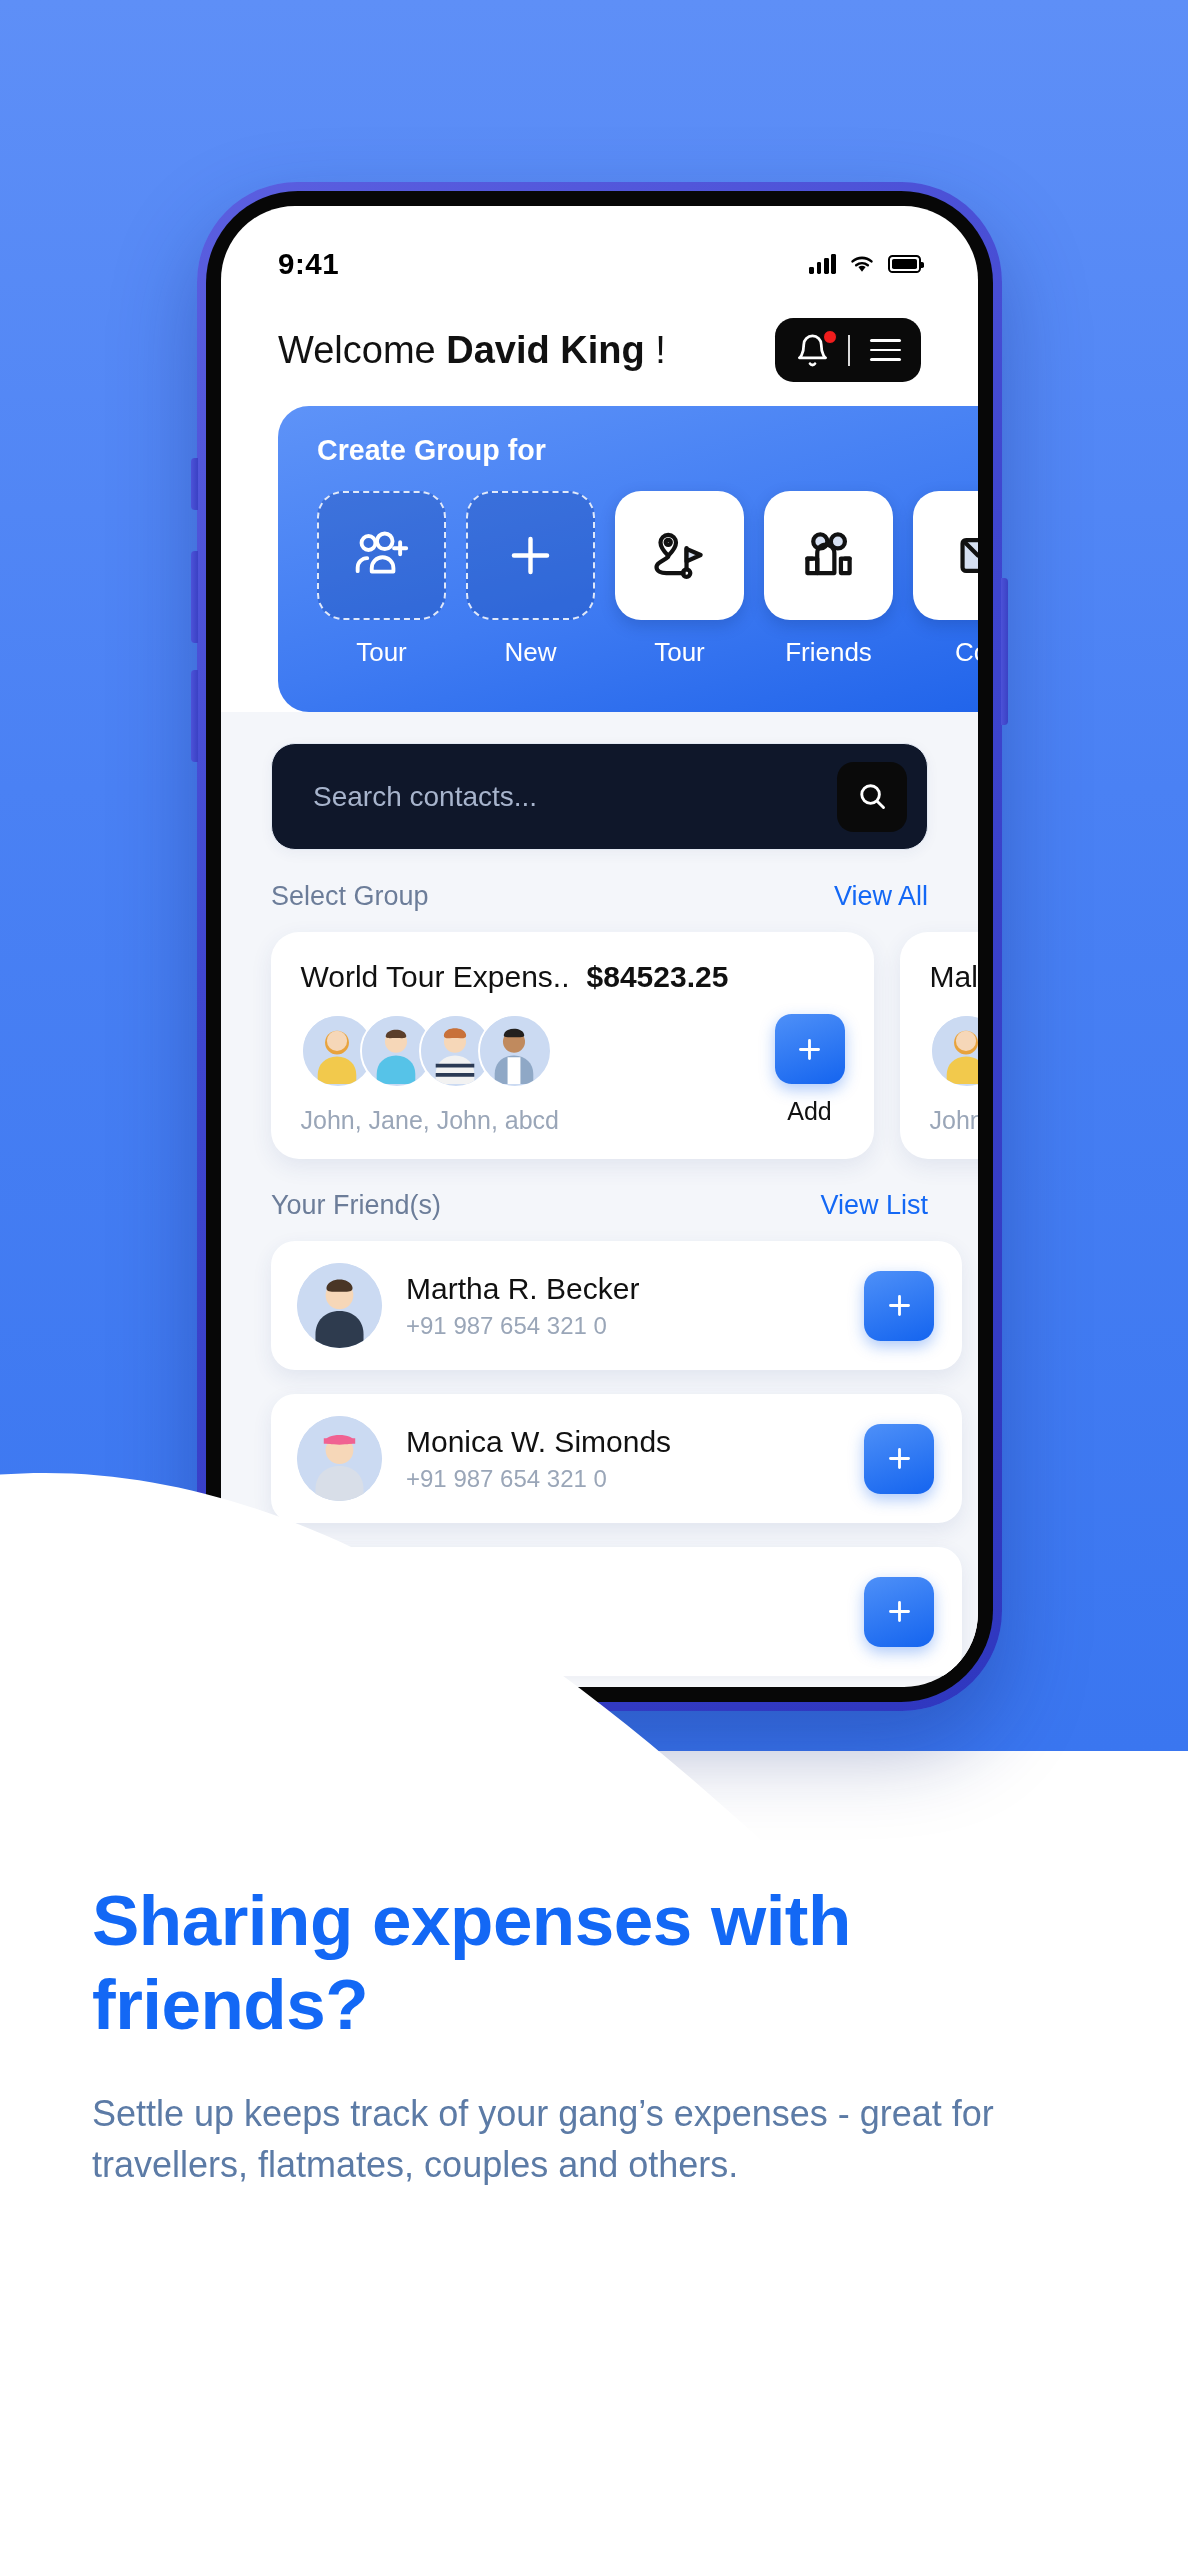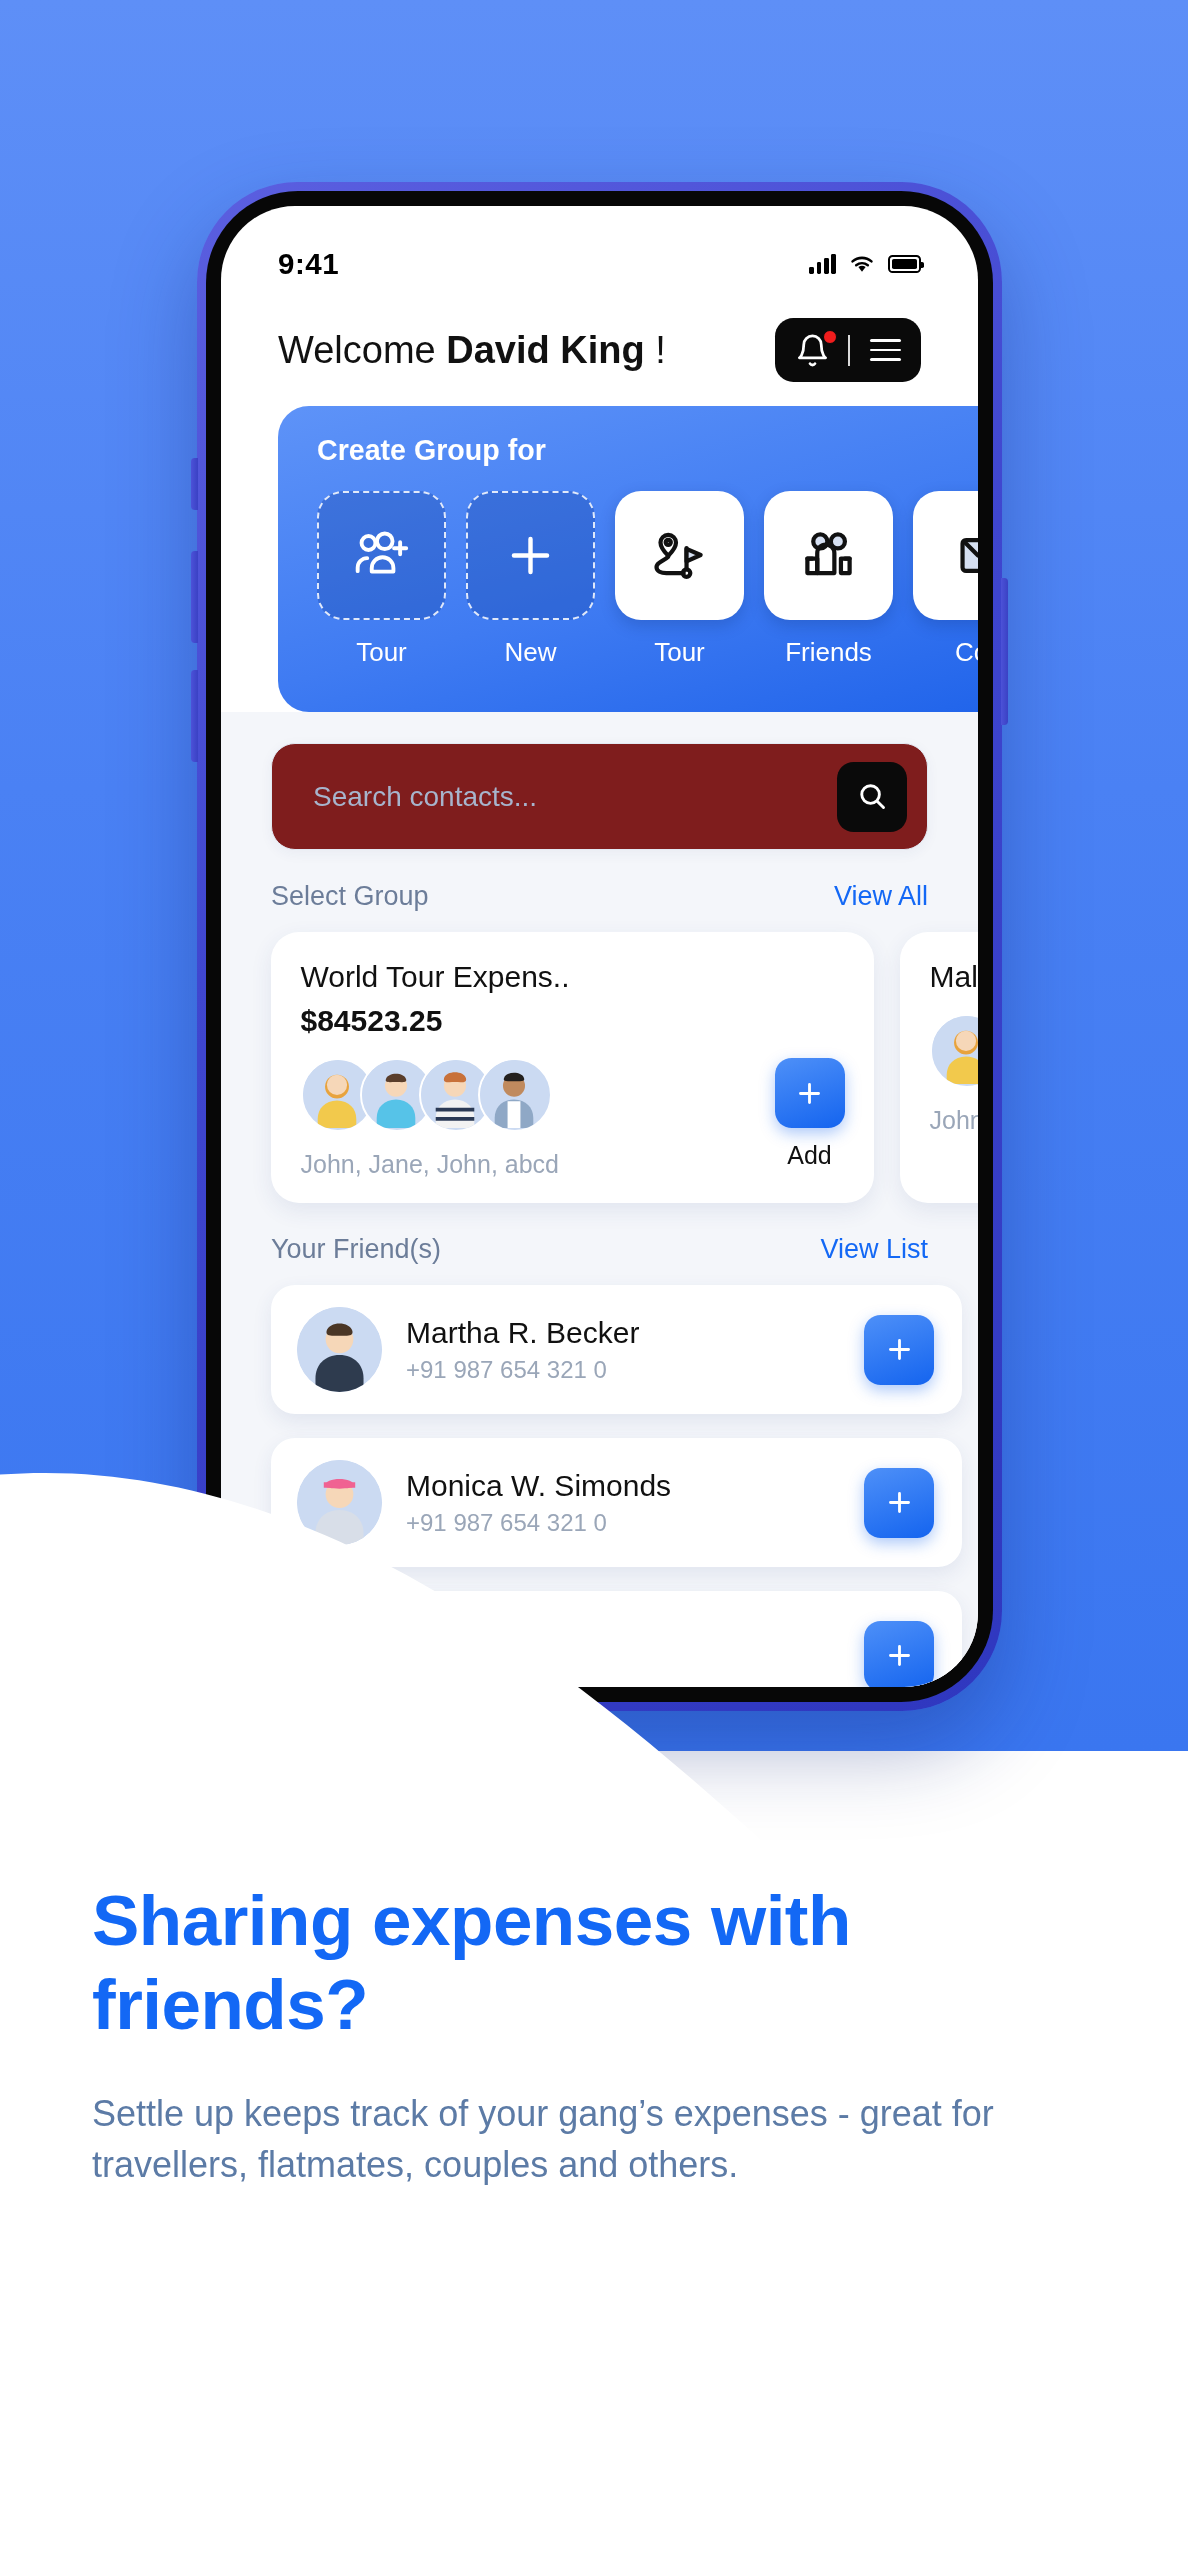--- a/index.html
+++ b/index.html
@@ -128,21 +128,21 @@
   .tile-label { color:#fff; font-size:26px; margin-top:16.6px; white-space:nowrap; }
 
   
   .content {
     background:#F4F6FA;
     padding:0 0 0 0;
     flex:1;
   }
   .search-wrap { padding:31px 50px 0 50px; }
   .search-box {
-    background:#7f1d1d; border:1.8px solid #E3E9F3; border-radius:24px;
+    background:#0f172a; border:1.8px solid #E3E9F3; border-radius:24px;
     height:107px; display:flex; align-items:center; padding:0 20px 0 41px;
     box-shadow:0 3.7px 13px rgba(30,60,120,.05);
   }
   .search-ph { flex:1; font-size:28px; color:#A7B4CC; }
   .search-btn {
     width:70px; height:70px; background:#0a0a0a; border-radius:16.6px;
     display:flex; align-items:center; justify-content:center;
   }
 
   .sec-head {
@@ -154,21 +154,21 @@
 
   
   .group-row { display:flex; gap:26px; padding:20px 0 0 50px; }
   .group-card {
     background:#fff; border-radius:28px; padding:28px 29.5px 24px 29.5px;
     box-shadow:0 7.4px 22px rgba(40,70,130,.09);
     flex:0 0 auto;
   }
   .group-card.c1 { width:603px; }
   .group-card.c2 { width:387px; }
-  .gc-top { display:flex; align-items:baseline; gap:10px;flex-direction:column; }
+  .gc-top { display:flex; align-items:baseline; gap:17px; }
   .gc-name { font-size:30px; color:#111; white-space:nowrap; }
   .gc-amt { font-size:30px; font-weight:700; color:#111; white-space:nowrap; }
   .gc-body { display:flex; align-items:flex-start; justify-content:center; margin-top:20px; }
   .gc-left { flex:1; }
   .avatars { display:flex; }
   .av {
     width:74px; height:74px; border-radius:50%; background:#CBDAF2;
     margin-right:-14.7px; border:2.8px solid #fff; overflow:hidden; position:relative;
   }
   .av svg { position:absolute; left:0; top:0; }

